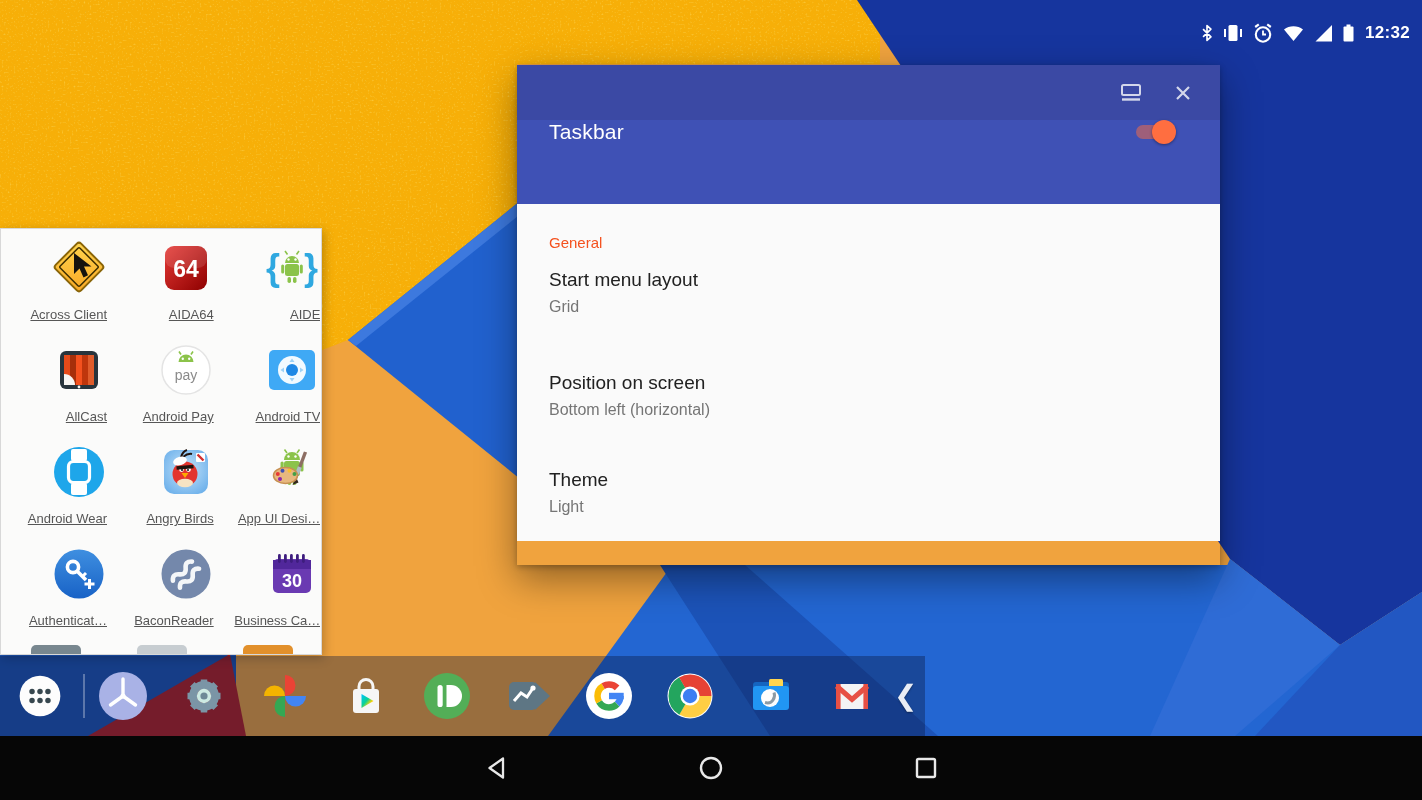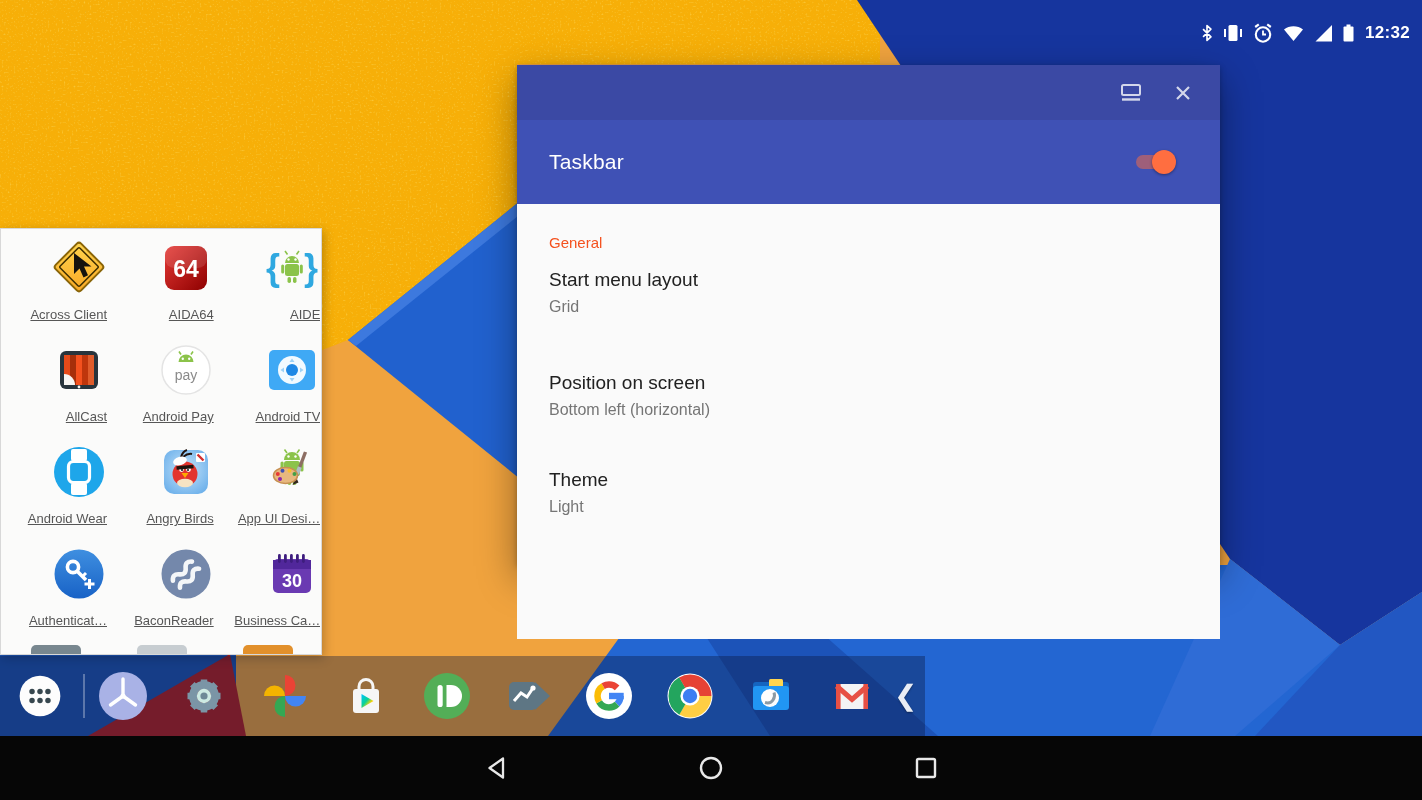--- a/index.html
+++ b/index.html
@@ -12,26 +12,26 @@
   .wallpaper{position:absolute;left:0;top:0;width:1422px;height:800px;}
   
   .statusbar{position:absolute;top:16px;right:12px;height:33px;display:flex;align-items:center;gap:8px;z-index:30;}
   .statusbar .time{color:#fff;font-size:17px;font-weight:bold;letter-spacing:.3px;margin-left:2px;}
   .sicon{display:flex;align-items:center;}
   
   .window{position:absolute;left:517px;top:65px;width:703px;height:500px;z-index:20;
     box-shadow:0 14px 36px rgba(0,0,0,.40),0 2px 6px rgba(0,0,0,.25);}
   .caption{height:55px;background:#3B49A4;display:flex;align-items:center;justify-content:flex-end;gap:26px;padding-right:24px;}
   .cap-btn{width:26px;height:26px;display:flex;align-items:center;justify-content:center;cursor:pointer;}
-  .titlebar{height:84px;background:#3F51B5;display:flex;align-items:center;justify-content:space-between;padding:0 46px 0 32px;}
+  .titlebar{height:84px;background:#3F51B5;display:flex;justify-content:space-between;padding:0 46px 0 32px;}
   .titlebar .app-title{color:#fff;font-size:21px;font-weight:500;letter-spacing:.2px;}
   .switch{position:relative;width:40px;height:24px;}
   .switch .track{position:absolute;left:2px;top:5px;width:36px;height:14px;border-radius:8px;background:rgba(255,110,64,.5);}
   .switch .thumb{position:absolute;right:-2px;top:0;width:24px;height:24px;border-radius:50%;background:#FF6E40;box-shadow:0 1px 3px rgba(0,0,0,.4);}
-  .win-body{background:#FAFAFA;height:435px;padding:30px 32px 8px 32px;box-sizing:border-box;}
+  .win-body{background:#FAFAFA;height:337px;padding:30px 32px 8px 32px;box-sizing:border-box;}
   .section-label{color:#F4511E;font-size:15px;font-weight:500;line-height:18px;}
   .pref{cursor:pointer;}
   .pref .pt{color:#212121;font-size:19px;line-height:24px;}
   .pref .pv{color:#757575;font-size:16px;line-height:22px;margin-top:4px;}
   .pref.m1{margin-top:16px;} .pref.m2{margin-top:53px;} .pref.m3{margin-top:47px;}
   
   .drawer{position:absolute;left:0;top:228px;width:322px;height:427px;background:#FBFBFA;z-index:15;
     border:1px solid #D8D8D8;box-sizing:border-box;box-shadow:2px 3px 10px rgba(0,0,0,.25);}
   .grid{display:grid;grid-template-columns:repeat(3,1fr);padding-top:11px;}
   .app-cell{width:106px;height:102px;display:flex;flex-direction:column;align-items:flex-end;cursor:pointer;overflow:hidden;}

